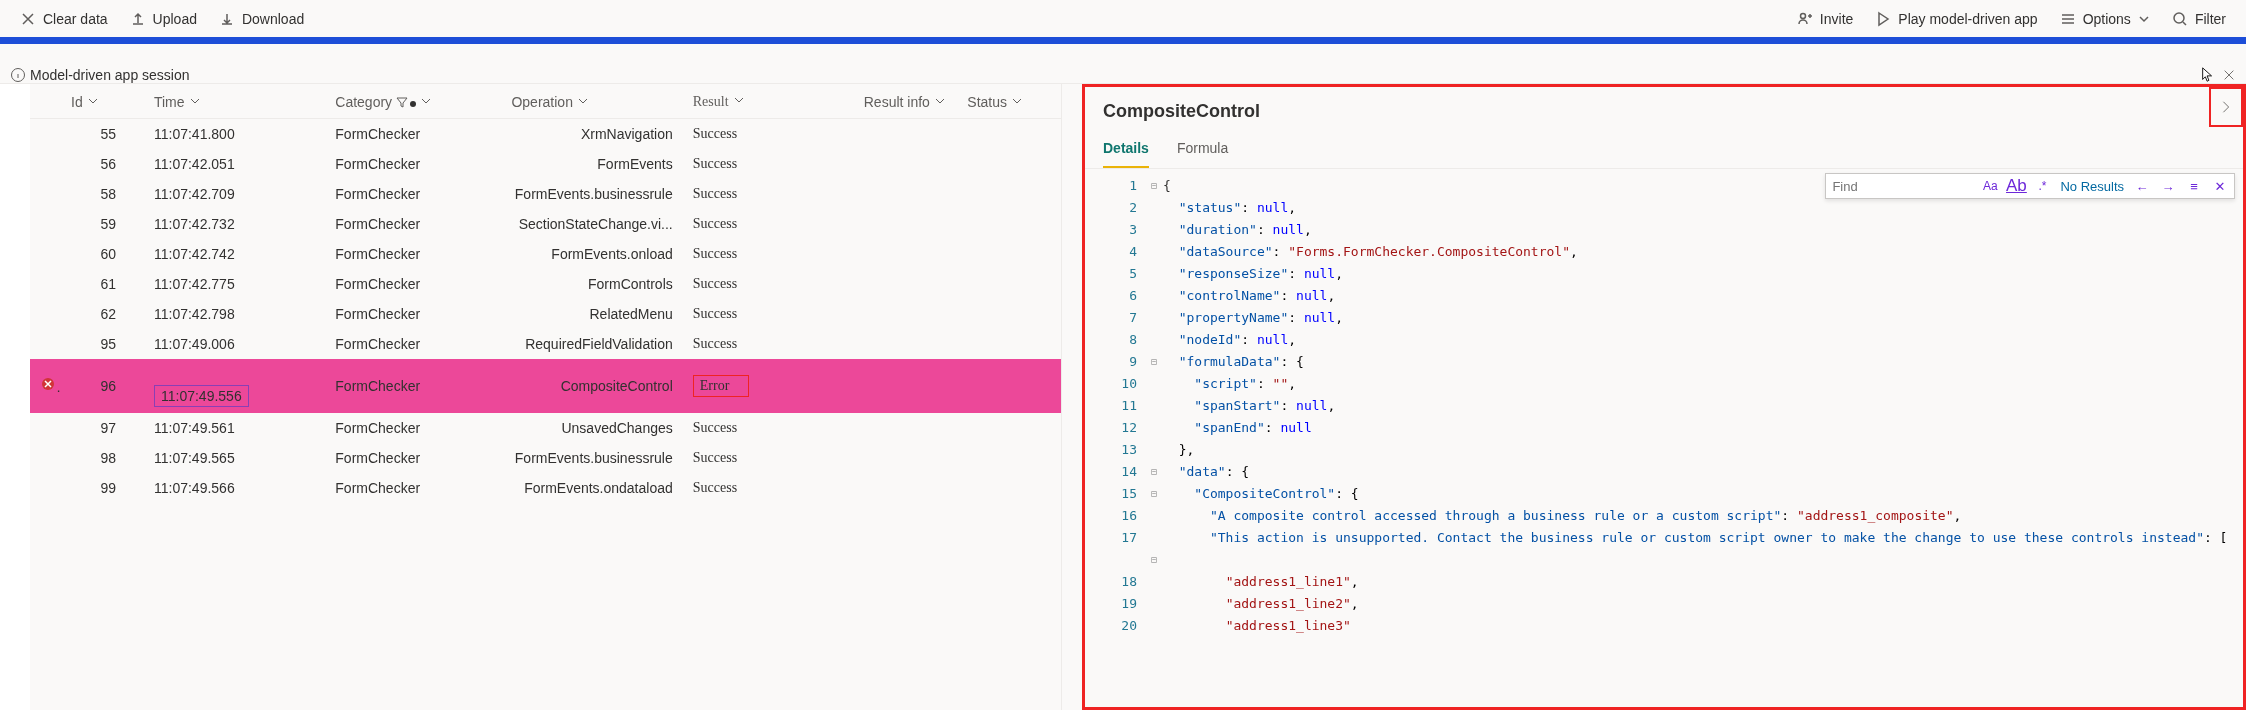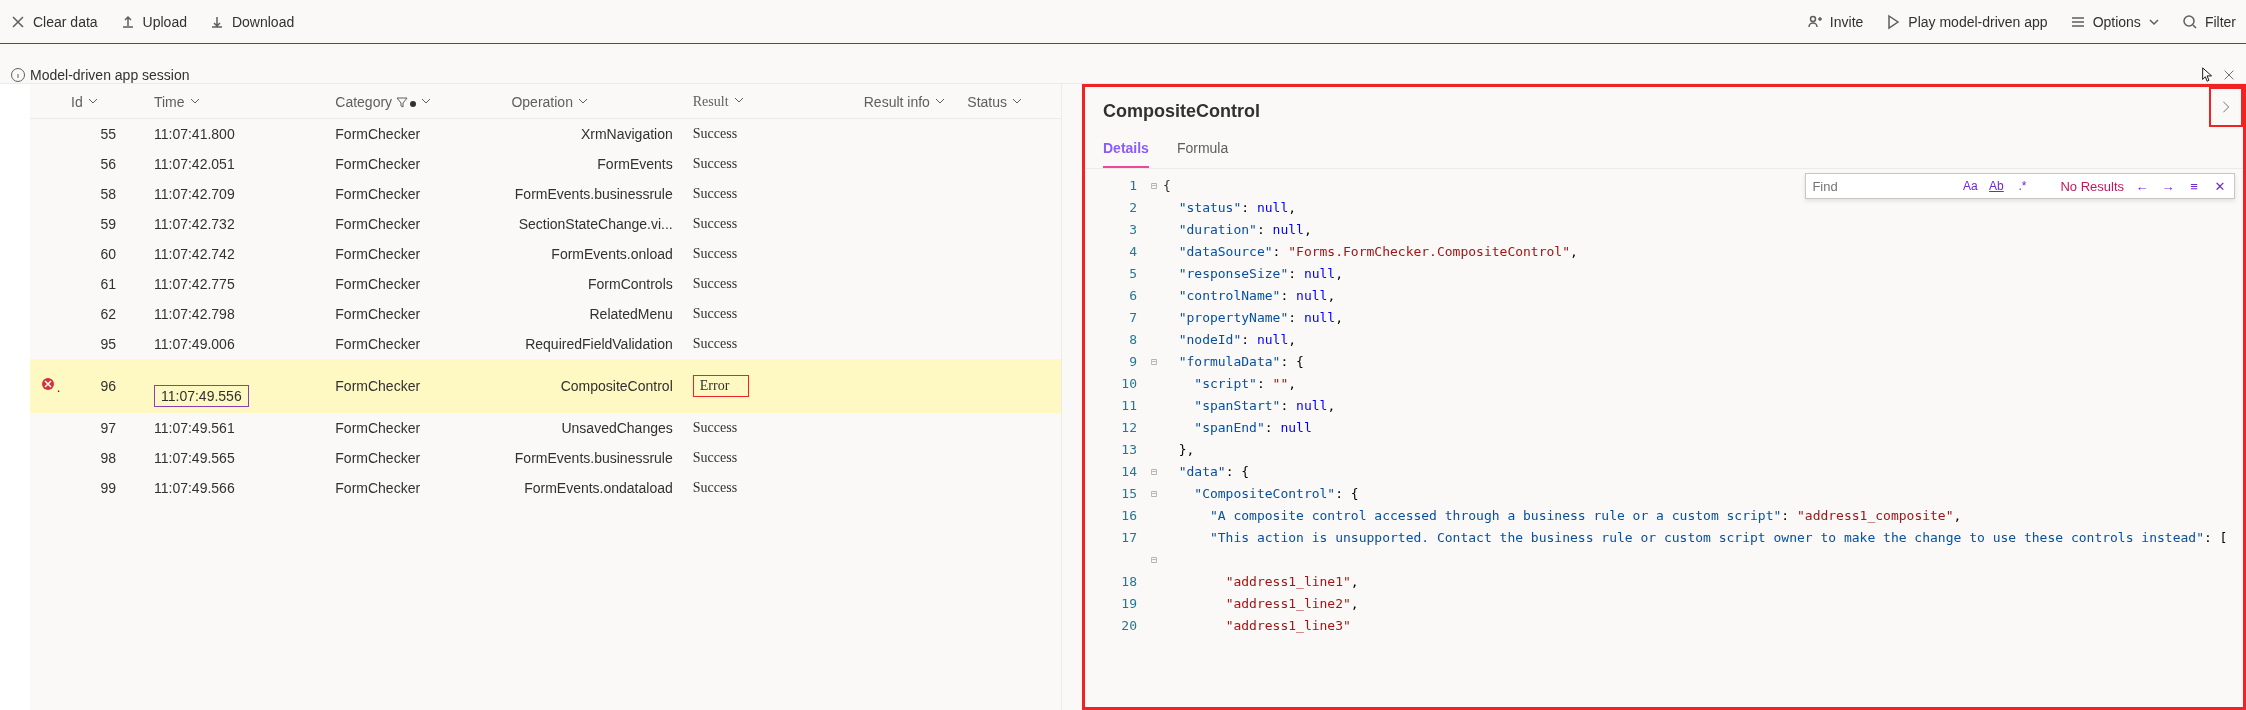--- a/index.html
+++ b/index.html
@@ -1,41 +1,41 @@
 <!DOCTYPE html>
 <html><head>
 <meta charset="utf-8">
 <style>
 * { box-sizing: border-box; margin: 0; padding: 0; }
 body { font-family: "Segoe UI", -apple-system, sans-serif; font-size: 14px; color: #323130; background: #faf9f8; width: 2246px; height: 710px; overflow: hidden; }
-.toolbar { display: flex; height: 44px; padding: 0 10px; gap: 22px; background: #faf9f8; border-bottom: 1px solid #1d4ed8; }
+.toolbar { display: flex; height: 44px; padding: 0 20px; gap: 22px; background: #faf9f8; border-bottom: 7px solid #1d4ed8; }
 .toolbar-spacer { flex: 1; }
 .tbtn { display: inline-flex; align-items: center; gap: 7px; color: #323130; cursor: pointer; font-size: 14px; }
 .tbtn svg { width: 16px; height: 16px; stroke: #605e5c; fill: none; stroke-width: 1.5; }
 .chev-down { width:12px !important; height:12px !important; }
 .session-bar { display: flex; align-items: flex-end; height: 40px; padding: 0 10px; gap: 4px; border-bottom: 1px solid #edebe9; }
 .session-bar svg { width:16px; height:16px; stroke:#605e5c; fill:none; }
 .session-close { margin-left:auto; display:flex; align-items:center; gap:6px; }
 .main { display:flex; height:calc(710px - 44px - 40px);gap:20px; }
 .left { width:1062px; overflow:auto; border-right:1px solid #edebe9; border-left:30px solid #fff; }
 .right { flex:1; position:relative; border:3px solid #ef2323; }
 .right-more { position:absolute; top:0; right:0; width:34px; height:40px; display:flex; align-items:center; justify-content:center; border:2px solid #ef2323; cursor:pointer; }
 .right-title { font-size:18px; font-weight:600; padding:14px 18px 10px; }
 .tabs { display:flex; gap:28px; padding:0 18px; border-bottom:1px solid #edebe9; }
 .tab { padding:8px 0 10px; cursor:pointer; color:#605e5c; }
-.tab.active { color:#8b5cf6; font-weight:600; border-bottom:2px solid #ec4899; }
+.tab.active { color:#0f766e; font-weight:600; border-bottom:2px solid #eab308; }
 .find-bar { position:absolute; top:86px; right:8px; display:flex; align-items:flex-end; background:#fff; border:1px solid #c8c6c4; box-shadow:0 2px 4px rgba(0,0,0,0.1); padding:4px 6px; gap:10px; font-size:13px; }
 .find-bar input { border:none; outline:none; width:140px; font-size:13px; }
 .find-ico { width:16px; height:16px; display:flex; align-items:center; justify-content:center; cursor:pointer; color:#6d28d9; }
 .tbl { width:100%; border-collapse:collapse; table-layout:fixed; }
 .tbl th { text-align:left; font-weight:400; color:#605e5c; padding:10px 10px 8px; font-size:14px; border-bottom:1px solid #edebe9; position:relative; }
 .tbl th .sort-ico { margin-left:4px; }
 .tbl td { padding:6px 10px; font-size:14px; white-space:nowrap; overflow:hidden; text-overflow:ellipsis; }
 .tbl tr.row { height:30px; }
-.tbl tr.row.sel { background:#fef9c3; }
+.tbl tr.row.sel { background:#ec4899; }
 .col-icon { width:30px; }
 .col-id { width:80px; text-align:right; padding-right:28px !important; }
 .col-time { width:175px; }
 .col-cat { width:170px; }
 .col-op { width:175px;text-align:right; }
 .col-res { width:165px;font-family:Liberation Serif, serif; }
 .col-rinfo { width:100px; }
 .col-status { width:100px; }
 .time-hilite { border:1.5px solid #8a3fb5; padding:2px 6px; display:inline-block;margin-top:20px; }
 .res-hilite { border:1.5px solid #ef2323; padding:2px 6px; display:inline-block; min-width:56px; }
@@ -290,23 +290,23 @@
     </div>
     <div class="right-title">CompositeControl</div>
     <div class="tabs">
       <div class="tab active">Details</div>
       <div class="tab">Formula</div>
     </div>
 
     <div class="find-bar">
       <input placeholder="Find" style="">
       <span class="find-ico" style="font-size:12px;">Aa</span>
-      <span class="find-ico" style="font-size:12px;text-decoration:underline;">Ab</span>
+      <span class="find-ico" style="font-size:17px;text-decoration:underline;">Ab</span>
       <span class="find-ico" style="font-size:12px;">.*</span>
-      <span style="color:#be185d;margin-left:20px;">No Results</span>
+      <span style="color:#0369a1;">No Results</span>
       <span class="find-ico">←</span>
       <span class="find-ico">→</span>
       <span class="find-ico">≡</span>
       <span class="find-ico">✕</span>
     </div>
 
     <div class="code-area" id="code-area">
         <div class="code-line">
           <div class="lineno">1</div>
           <div class="gutter">⊟</div>

